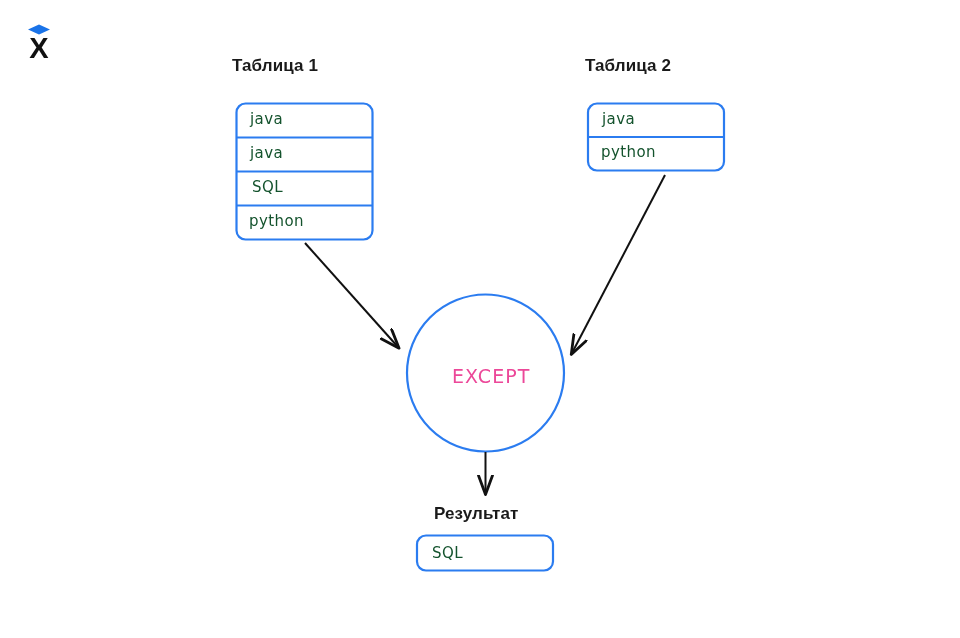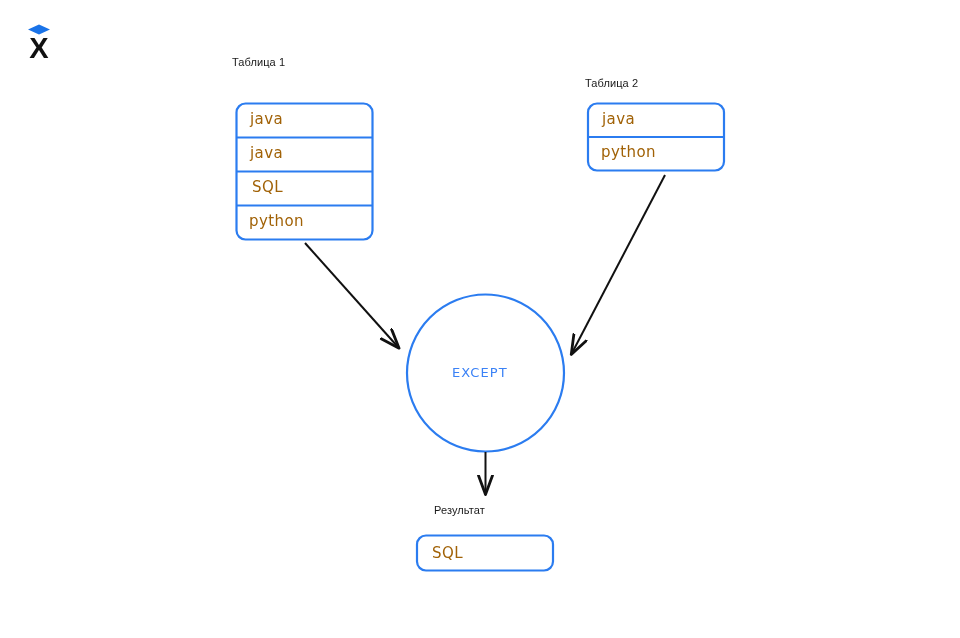--- a/index.html
+++ b/index.html
@@ -23,43 +23,43 @@
   .logo {
     position: absolute;
     left: 22px;
     top: 22px;
     width: 34px;
     height: 40px;
   }
   .label {
     position: absolute;
     font-family: "Liberation Sans", sans-serif;
-    font-weight: normal;
-    font-size: 11px;
+    font-weight: bold;
+    font-size: 17px;
     color: #1a1a1a;
     white-space: nowrap;
     letter-spacing: 0.1px;
   }
   #label-table1 { left: 232px; top: 56px; }
-  #label-table2 { left: 585px; top: 56px; margin-top: 21px; }
+  #label-table2 { left: 585px; top: 56px; }
   #label-result { left: 434px; top: 504px; }
 
   .cell-text {
     position: absolute;
     font-family: "DejaVu Sans", sans-serif;
     font-size: 15px;
-    color: #a16207;
+    color: #14532d;
     white-space: nowrap;
     letter-spacing: 0.4px;
   }
   .op-text {
     position: absolute;
     font-family: "DejaVu Sans", sans-serif;
-    font-size: 13px;
-    color: #3b82f6;
+    font-size: 19px;
+    color: #ec4899;
     white-space: nowrap;
     letter-spacing: 1.1px;
   }
 </style>
 </head>
 <body>
 
 <svg class="logo" viewBox="0 0 34 40" xmlns="http://www.w3.org/2000/svg">
   <polygon points="17,2.5 28,7.5 17,12.5 6,7.5" fill="#1a73e8"></polygon>
   <text x="17" y="36" text-anchor="middle" font-family="Liberation Sans, sans-serif" font-size="29" font-weight="bold" fill="#111111">X</text>

